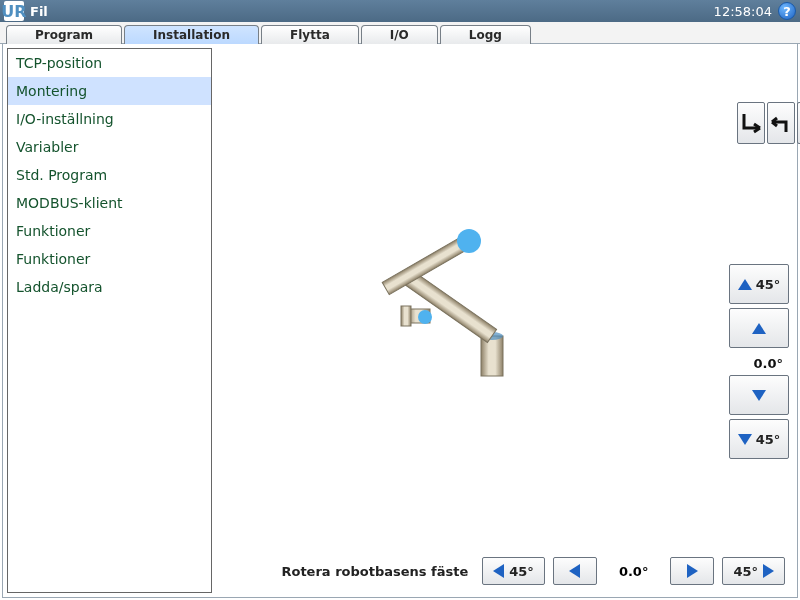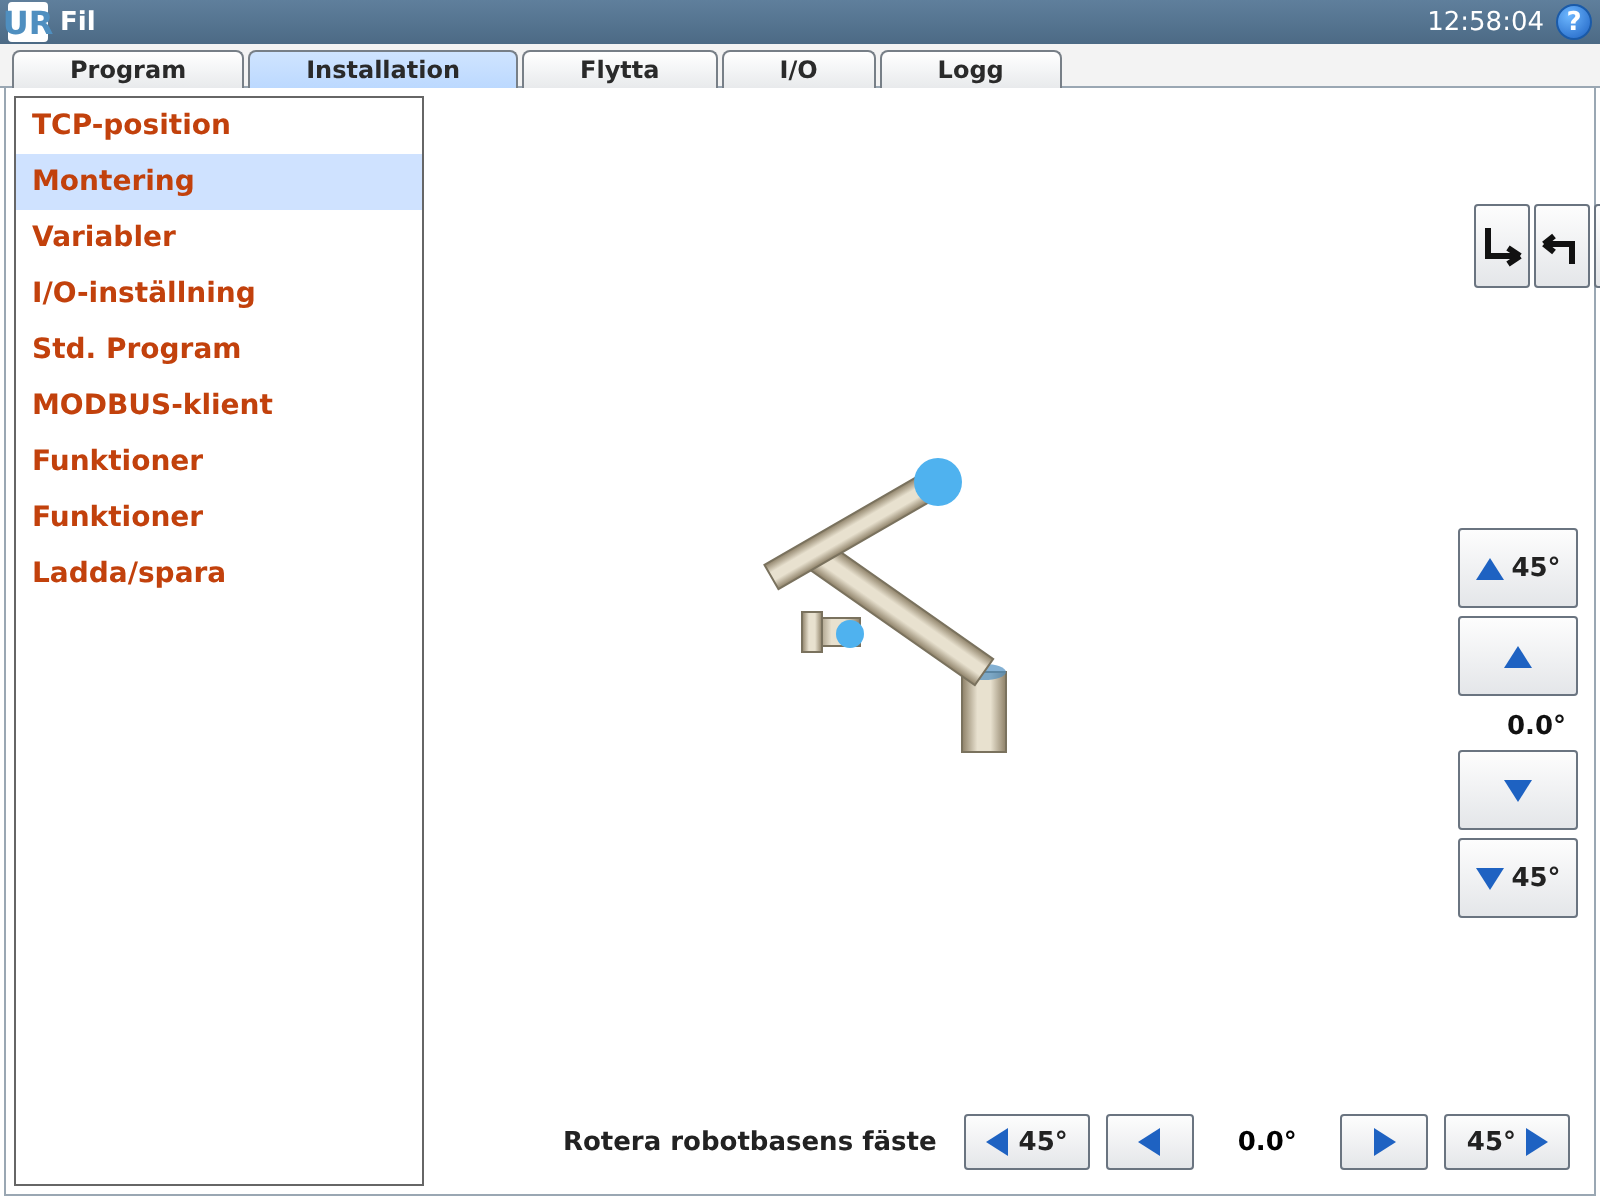--- a/index.html
+++ b/index.html
@@ -84,22 +84,22 @@
     background: #fff;
     border: 1px solid #666;
     margin: 4px 0 4px 4px;
     overflow: hidden;
   }
   .sidebar-item {
     padding: 6px 8px;
     font-size: 14px;
     border-bottom: 0;
     cursor: default;
-    font-weight: bold;
-    color: #c2410c;
+    font-weight: normal;
+    color: #14532d;
   }
   .sidebar-item.selected {
     background: #cfe2ff;
   }
   .main {
     flex: 1;
     position: relative;
     padding: 8px 8px 8px 12px;
     display: flex;
     flex-direction: column;
@@ -238,22 +238,22 @@
   <div class="tab active">Installation</div>
   <div class="tab">Flytta</div>
   <div class="tab">I/O</div>
   <div class="tab">Logg</div>
 </div>
 
 <div class="workarea">
   <div class="sidebar">
     <div class="sidebar-item">TCP-position</div>
     <div class="sidebar-item selected">Montering</div>
+    <div class="sidebar-item">I/O-inställning</div>
     <div class="sidebar-item">Variabler</div>
-    <div class="sidebar-item">I/O-inställning</div>
     <div class="sidebar-item">Std. Program</div>
     <div class="sidebar-item">MODBUS-klient</div>
     <div class="sidebar-item">Funktioner</div>
     <div class="sidebar-item">Funktioner</div>
     <div class="sidebar-item">Ladda/spara</div>
   </div>
 
   <div class="main">
 
     <div class="canvas-area">

